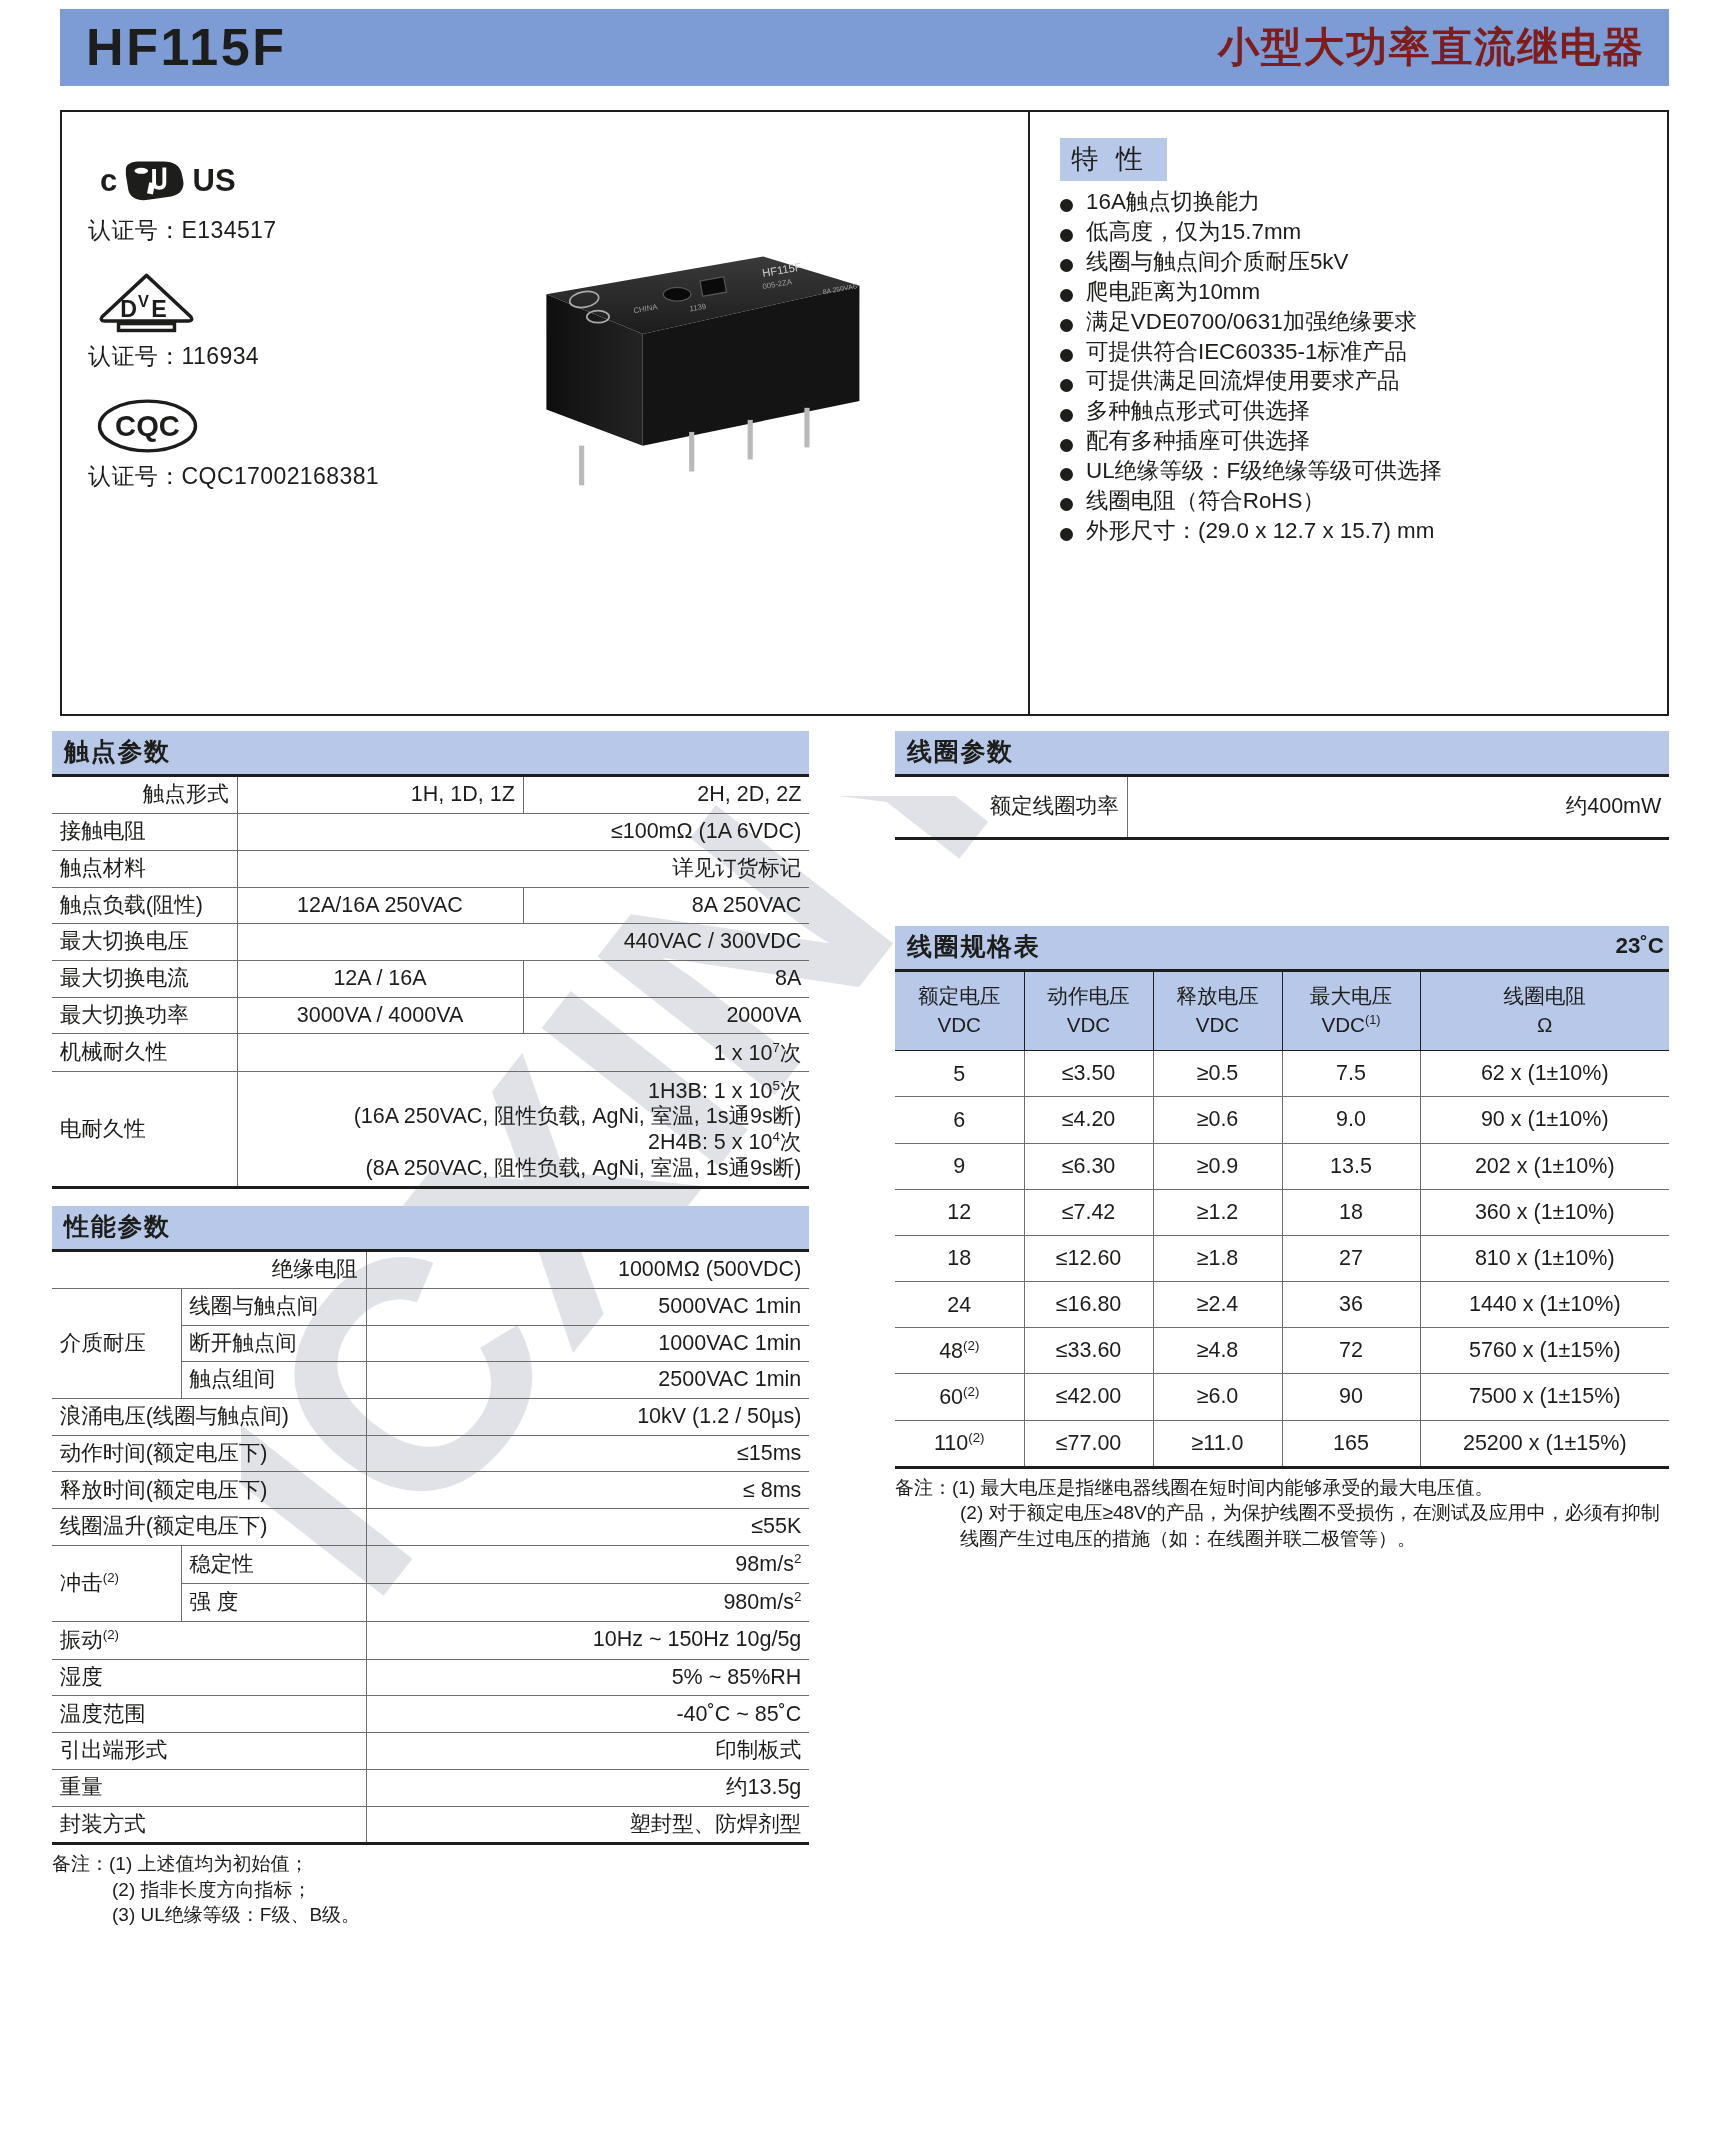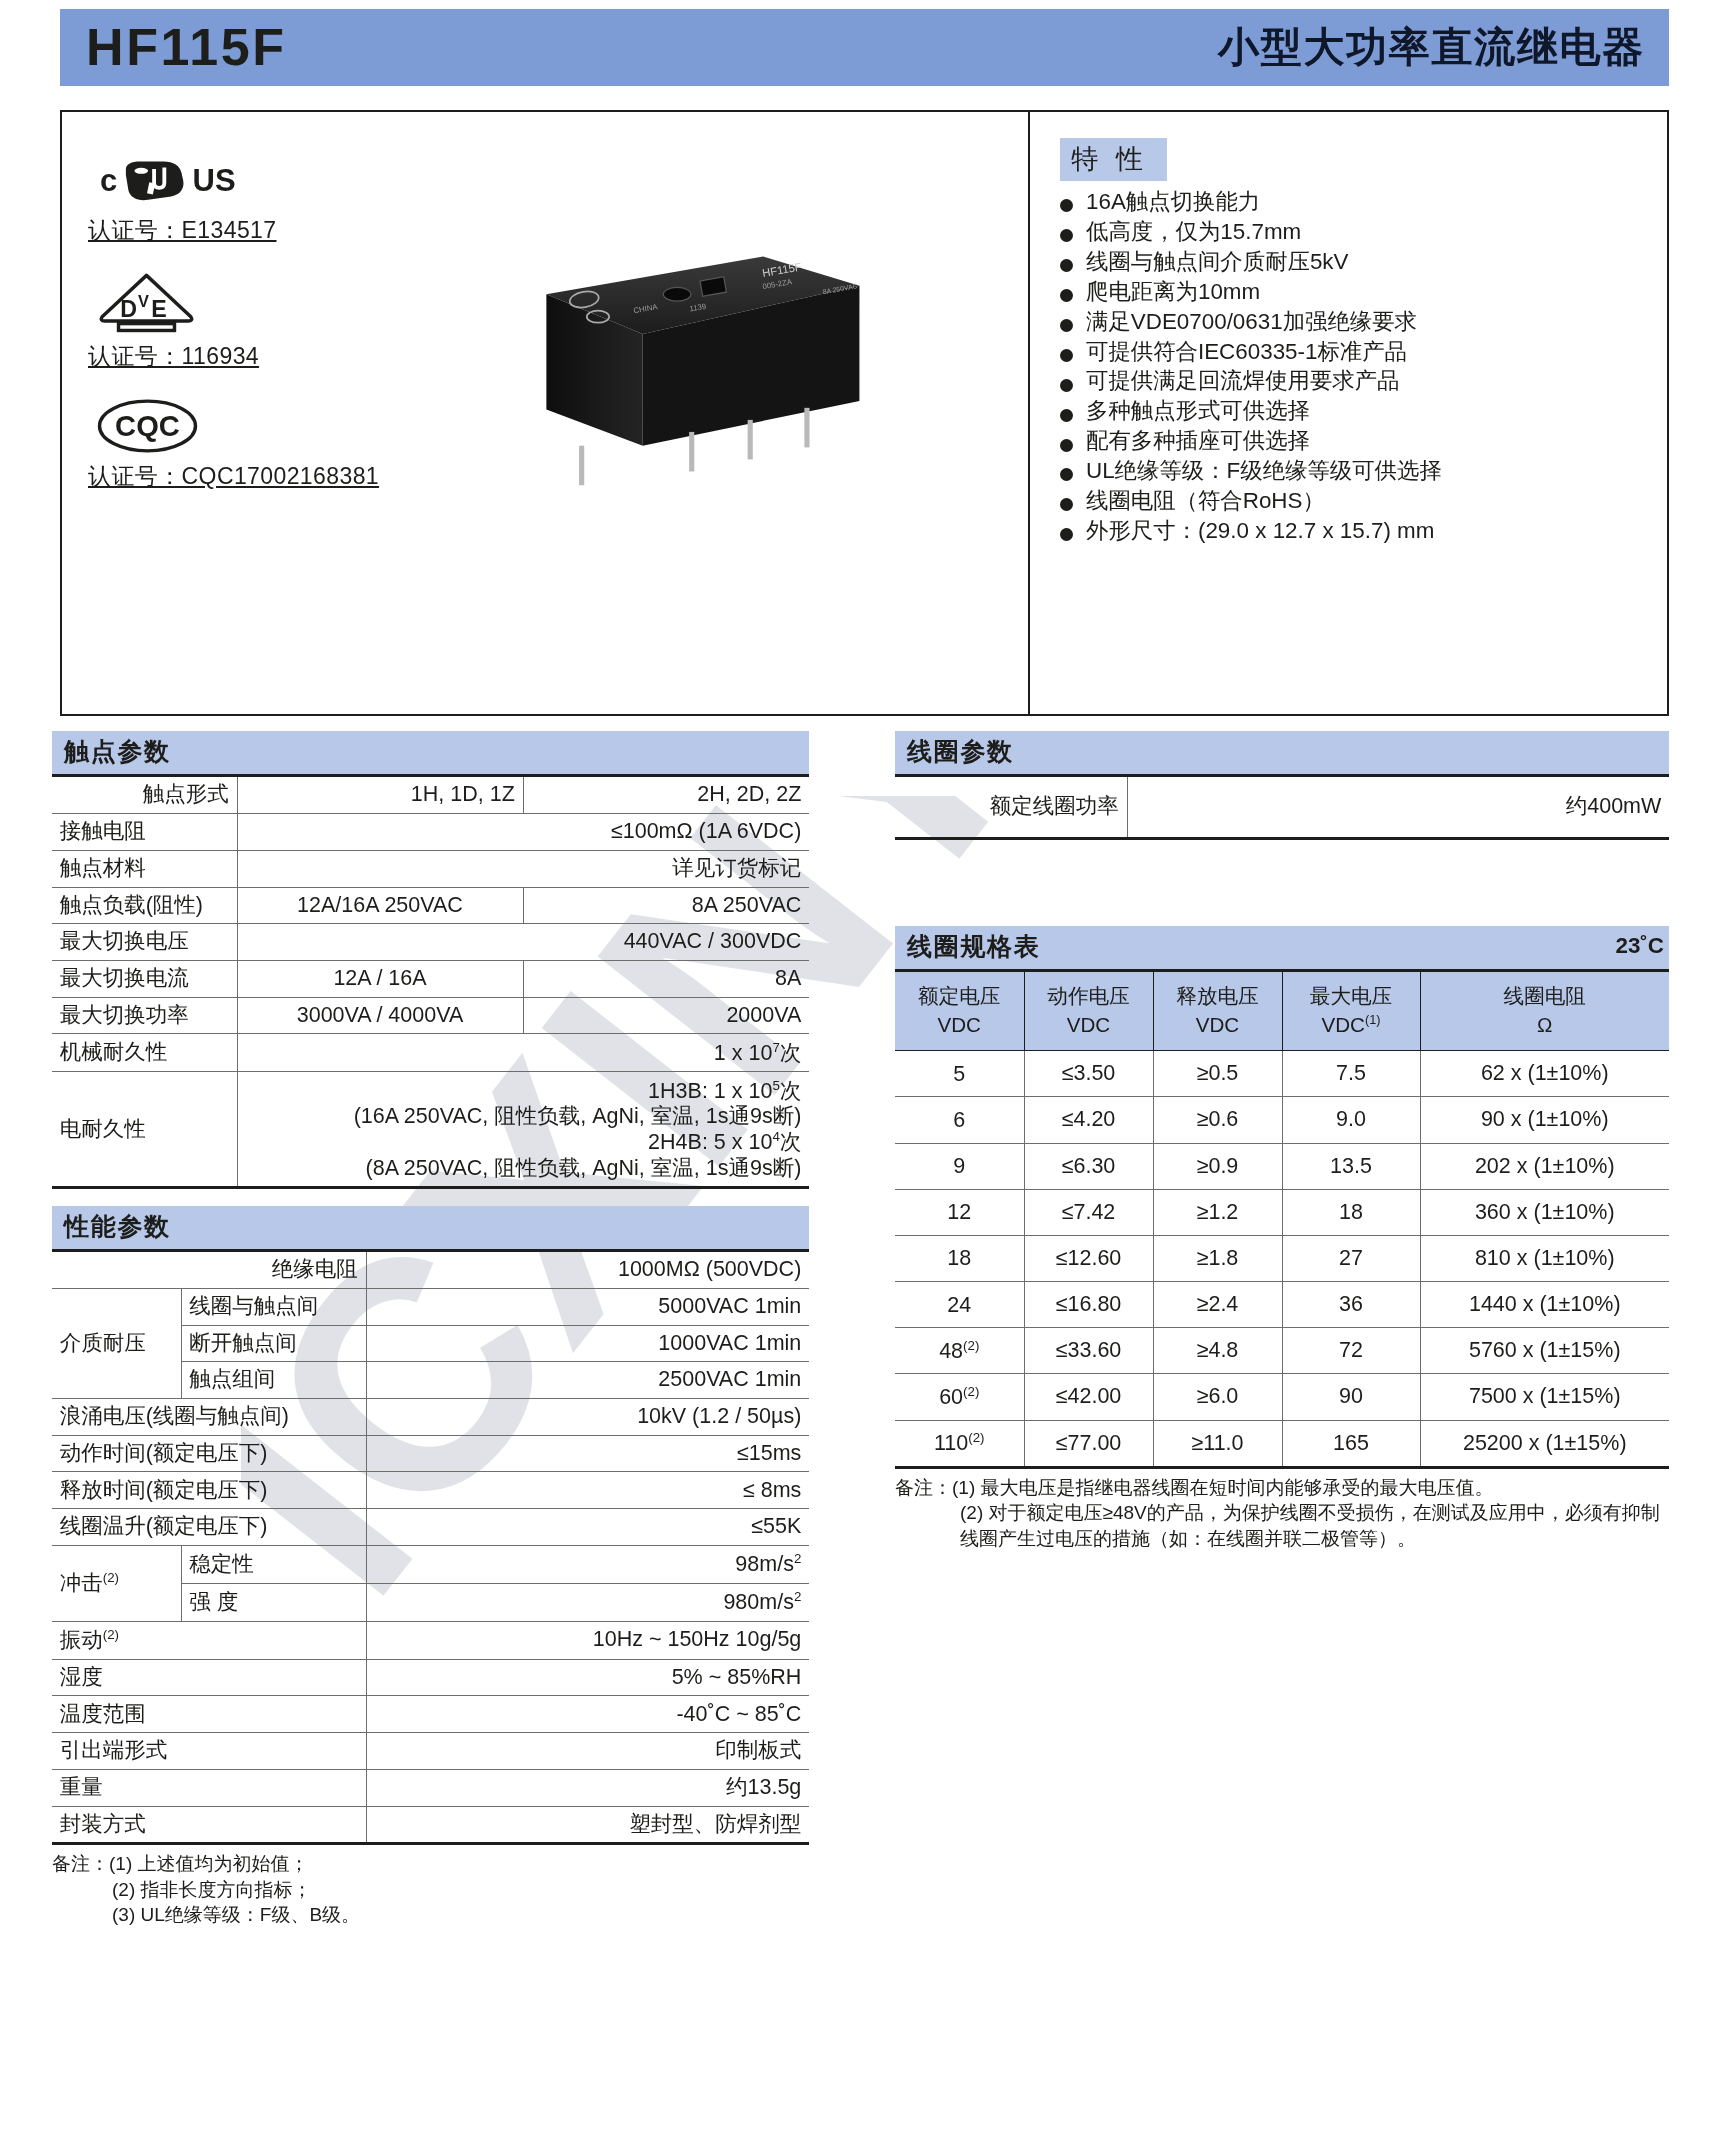--- a/index.html
+++ b/index.html
@@ -8,31 +8,31 @@
     font-family:"Liberation Sans","DejaVu Sans",sans-serif;
     color:#1d1d1b;
   }
   
   .banner{
     position:absolute;left:60px;top:8.6px;width:1609px;height:77px;
     background:#7d9bd4;display:flex;align-items:center;justify-content:space-between;
     box-sizing:border-box;padding:0 24px 0 26px;
   }
   .banner .model{font-size:52px;font-weight:bold;letter-spacing:2.6px;color:#1d1d1b;line-height:1;}
-  .banner .subtitle{font-size:41px;font-weight:bold;letter-spacing:1.7px;color:#0f172a;line-height:1;}
+  .banner .subtitle{font-size:41px;font-weight:bold;letter-spacing:1.7px;color:#7f1d1d;line-height:1;}
 
   
   .topbox{position:absolute;left:60px;top:110px;width:1609px;height:606px;
           border:2.2px solid #1d1d1b;box-sizing:border-box;}
   .topbox .vline{position:absolute;left:966px;top:0;width:1.7px;height:100%;background:#1d1d1b;}
 
   
   .certcol{position:absolute;left:26px;top:39px;width:387px;}
   .cert-block{margin-bottom:24px;}
-  .cert-num{font-size:23px;letter-spacing:0.4px;margin-top:4.3px;white-space:nowrap;text-decoration:underline;}
+  .cert-num{font-size:23px;letter-spacing:0.4px;margin-top:4.3px;white-space:nowrap;}
 
   .ul-logo{display:flex;align-items:center;height:60px;margin-left:12px;}
   .ul-logo .c,.ul-logo .us{font-size:35px;font-weight:bold;}
   .ul-logo .c{margin-right:4.3px;font-size:31px;}
   .ul-logo .us{margin-left:6px;font-size:31px;}
   .ul-mark{width:65px;height:47px;position:relative;}
 
   .vde-logo{width:99px;height:65px;position:relative;margin-left:8.6px;}
   .cqc-logo{width:103px;height:60px;position:relative;margin-left:7.7px;}
 

